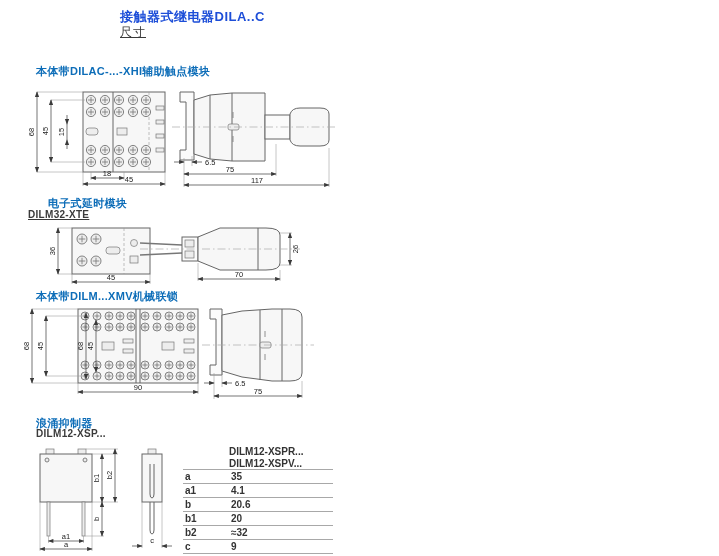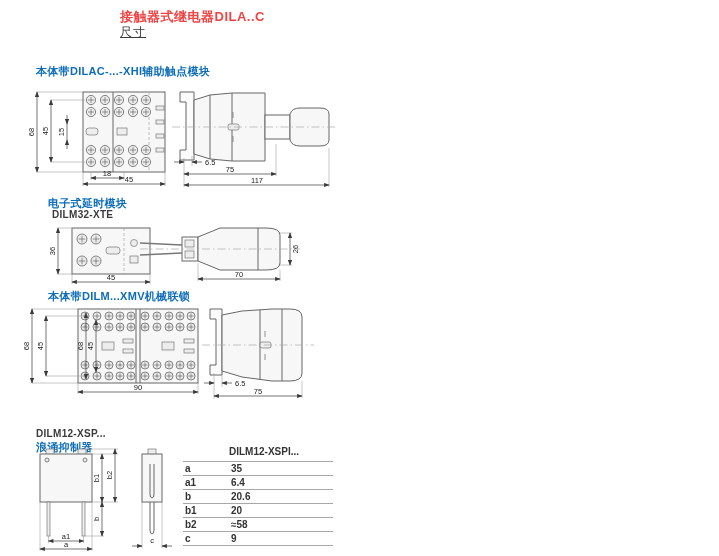--- a/index.html
+++ b/index.html
@@ -2,21 +2,21 @@
 <html><head>
 <meta charset="utf-8">
 <style>
   html,body{margin:0;padding:0;}
   body{
     width:719px;height:556px;position:relative;overflow:hidden;
     background:#ffffff;color:#333;
     font-family:"Liberation Sans", sans-serif;
   }
   .abs{position:absolute;}
-  .page-title{font-size:13px;font-weight:bold;color:#ef4444;letter-spacing:.5px;}
+  .page-title{font-size:13px;font-weight:bold;color:#1d4ed8;letter-spacing:.5px;}
   .page-subtitle{font-size:12px;color:#3a3a3a;letter-spacing:1px;text-decoration:underline;}
   .sec-heading{font-size:11px;font-weight:bold;color:#0d6db8;letter-spacing:.3px;}
   .model-line{font-size:10px;font-weight:bold;color:#3a3a3a;letter-spacing:.3px;}
 
   
   .ln{stroke:#666;fill:none;stroke-width:1;}
   .body-fill{fill:#f7f7f7;stroke:#666;stroke-width:1;}
   .body-fill2{fill:#fbfbfb;stroke:#666;stroke-width:1;}
   .detail{fill:#ededed;stroke:#777;stroke-width:.7;}
   .screw{fill:#ececec;stroke:#666;stroke-width:.8;}
@@ -174,21 +174,21 @@
   <text class="dimtxt" x="33" y="81">6.5</text>
   <line class="ext" x1="104" y1="60" x2="104" y2="92"></line>
   <line class="dim" x1="12" y1="90" x2="104" y2="90" marker-start="url(#as)" marker-end="url(#ae)"></line>
   <text class="dimtxt" text-anchor="middle" x="58" y="88">75</text>
   <line class="ext" x1="157" y1="64" x2="157" y2="103"></line>
   <line class="dim" x1="12" y1="101" x2="157" y2="101" marker-start="url(#as)" marker-end="url(#ae)"></line>
   <text class="dimtxt" text-anchor="middle" x="85" y="99">117</text>
 </svg>
 
 <div class="abs sec-heading" style="left:36px;top:196px;padding-left:12px;">电子式延时模块</div>
-<div class="abs model-line" style="left:52px;top:209px;">DILM32-XTE</div>
+<div class="abs model-line" style="left:28px;top:209px;text-decoration:underline;">DILM32-XTE</div>
 
 <svg class="abs" style="left:28px;top:223px;" width="135" height="64" viewBox="0 0 135 64">
   <g>
     <rect class="body-fill" x="44" y="5" width="78" height="46"></rect>
     <line class="dash" x1="96" y1="5" x2="96" y2="51"></line>
     <g>
         <circle cx="54" cy="16" r="5" class="screw"></circle>
         <line x1="50.75" y1="16" x2="57.25" y2="16" class="slot"></line>
         <line x1="54" y1="12.75" x2="54" y2="19.25" class="slot"></line>
         <circle cx="54" cy="38" r="5" class="screw"></circle>
@@ -229,21 +229,21 @@
   <line class="ext" x1="58" y1="43" x2="58" y2="61"></line>
   <line class="ext" x1="140" y1="50" x2="140" y2="61"></line>
   <line class="dim" x1="58" y1="59" x2="140" y2="59" marker-start="url(#as)" marker-end="url(#ae)"></line>
   <text class="dimtxt" text-anchor="middle" x="99" y="57">70</text>
   <line class="ext" x1="140" y1="13" x2="152" y2="13"></line>
   <line class="ext" x1="140" y1="45" x2="152" y2="45"></line>
   <line class="dim" x1="150" y1="13" x2="150" y2="45" marker-start="url(#as)" marker-end="url(#ae)"></line>
   <text class="dimtxt" text-anchor="middle" transform="rotate(-90 158 29)" x="158" y="29">26</text>
 </svg>
 
-<div class="abs sec-heading" style="left:36px;top:289px;margin-left:12px;">本体带DILM...XMV机械联锁</div>
+<div class="abs sec-heading" style="left:36px;top:289px;">本体带DILM...XMV机械联锁</div>
 
 <svg class="abs" style="left:20px;top:304px;" width="186" height="92" viewBox="0 0 186 92">
   <g>
     <rect class="body-fill" x="58" y="5" width="120" height="74"></rect>
     <line class="ln" x1="116" y1="5" x2="116" y2="79"></line>
     <line class="ln" x1="120" y1="5" x2="120" y2="79"></line>
     <g>
         <circle cx="65" cy="12" r="4" class="screw"></circle>
         <line x1="62.4" y1="12" x2="67.6" y2="12" class="slot"></line>
         <line x1="65" y1="9.4" x2="65" y2="14.6" class="slot"></line>
@@ -407,21 +407,21 @@
   <line class="ext" x1="12" y1="70" x2="12" y2="96"></line>
   <line class="ext" x1="20" y1="66" x2="20" y2="84"></line>
   <line class="dim" x1="2" y1="80" x2="12" y2="80" marker-end="url(#ae)"></line>
   <line class="dim" x1="30" y1="80" x2="20" y2="80" marker-end="url(#ae)"></line>
   <text class="dimtxt" x="33" y="83">6.5</text>
   <line class="ext" x1="100" y1="78" x2="100" y2="95"></line>
   <line class="dim" x1="12" y1="93" x2="100" y2="93" marker-start="url(#as)" marker-end="url(#ae)"></line>
   <text class="dimtxt" text-anchor="middle" x="56" y="91">75</text>
 </svg>
 
-<div class="abs sec-heading" style="left:36px;top:440px;">浪涌抑制器</div>
+<div class="abs sec-heading" style="left:36px;top:416px;">浪涌抑制器</div>
 <div class="abs model-line" style="left:36px;top:428px;">DILM12-XSP...</div>
 
 <svg class="abs" style="left:26px;top:442px;" width="110" height="112" viewBox="0 0 110 112">
   <g>
     <rect class="detail" x="20" y="7" width="8" height="6"></rect>
     <rect class="detail" x="52" y="7" width="8" height="6"></rect>
     <rect class="body-fill" x="14" y="12" width="52" height="48"></rect>
     <circle class="screw" cx="21" cy="18" r="2"></circle>
     <circle class="screw" cx="59" cy="18" r="2"></circle>
     <rect class="detail" x="21" y="60" width="3" height="34"></rect>
@@ -457,38 +457,39 @@
     <path class="ln" d="M22,60 L22,88 Q22,92 24,92 Q26,92 26,88 L26,60" stroke-width=".9"></path>
   </g>
   <line class="ext" x1="14" y1="60" x2="14" y2="106"></line>
   <line class="ext" x1="34" y1="60" x2="34" y2="106"></line>
   <line class="dim" x1="4" y1="104" x2="14" y2="104" marker-end="url(#ae)"></line>
   <line class="dim" x1="44" y1="104" x2="34" y2="104" marker-end="url(#ae)"></line>
   <text class="dimtxt" text-anchor="middle" x="24" y="101">c</text>
 </svg>
 
 <div class="abs dim-table" style="left:183px;top:446px;">
-  <div class="hdr" style="margin-bottom:3px;">DILM12-XSPI...</div>
+  <div class="hdr">DILM12-XSPR...</div>
+  <div class="hdr">DILM12-XSPV...</div>
   <div class="row">
     <span class="lbl">a</span>
     <span class="val">35</span>
   </div>
   <div class="row">
     <span class="lbl">a1</span>
-    <span class="val">6.4</span>
+    <span class="val">4.1</span>
   </div>
   <div class="row">
     <span class="lbl">b</span>
     <span class="val">20.6</span>
   </div>
   <div class="row">
     <span class="lbl">b1</span>
     <span class="val">20</span>
   </div>
   <div class="row">
     <span class="lbl">b2</span>
-    <span class="val">≈58</span>
+    <span class="val">≈32</span>
   </div>
   <div class="row">
     <span class="lbl">c</span>
     <span class="val">9</span>
   </div>
 </div>
 
 </body></html>

